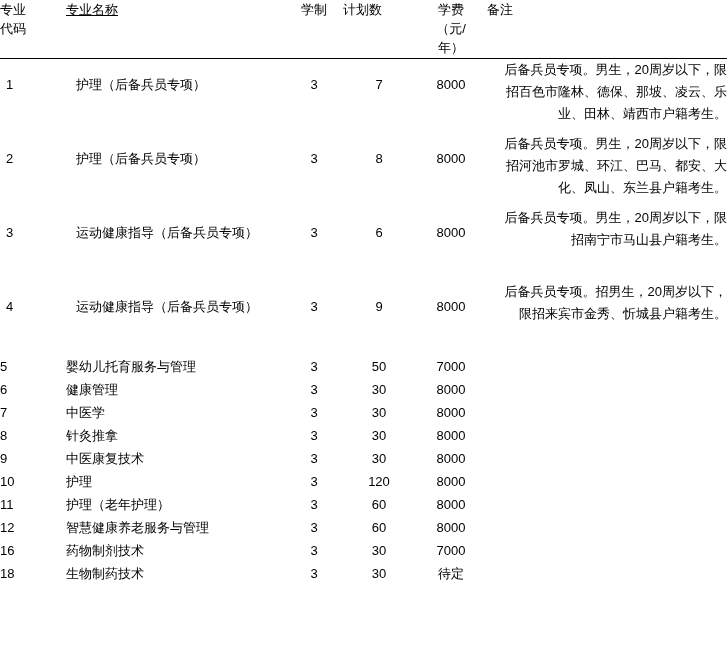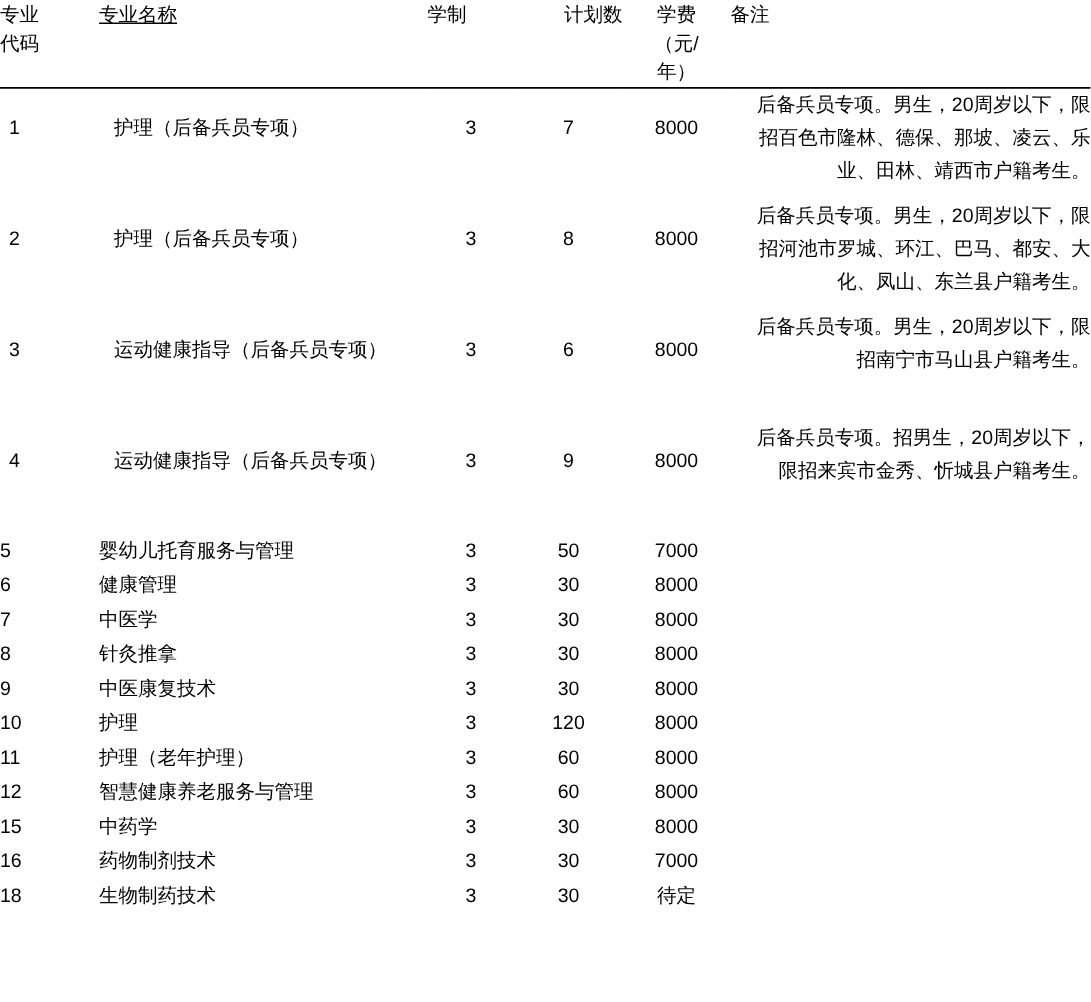--- a/index.html
+++ b/index.html
@@ -47,24 +47,25 @@
   .hdr-code {
     padding-left: 6px;
     line-height: 18px;
   }
   .hdr-name {
     padding-left: 10px;
     vertical-align: bottom;
     text-decoration: underline;
   }
   .hdr-sys {
+    text-align: center;
     vertical-align: bottom;
   }
   .hdr-plan {
-    text-align: right;
+    text-align: left;
     vertical-align: bottom;
   }
   .hdr-fee {
     text-align: center;
     line-height: 18px;
   }
   .hdr-note {
     padding-left: 8px;
     vertical-align: bottom;
   }
@@ -269,30 +270,20 @@
           <td class="code">12</td>
           <td class="name">智慧健康养老服务与管理</td>
           <td class="sys">3</td>
           <td class="plan">60</td>
           <td class="fee">8000</td>
           <td class="note">
             <div class="note-block"></div>
           </td>
         </tr>
         <tr class="normal">
-          <td class="code">15</td>
-          <td class="name">中药学</td>
-          <td class="sys">3</td>
-          <td class="plan">30</td>
-          <td class="fee">8000</td>
-          <td class="note">
-            <div class="note-block"></div>
-          </td>
-        </tr>
-        <tr class="normal">
           <td class="code">16</td>
           <td class="name">药物制剂技术</td>
           <td class="sys">3</td>
           <td class="plan">30</td>
           <td class="fee">7000</td>
           <td class="note">
             <div class="note-block"></div>
           </td>
         </tr>
         <tr class="normal">

